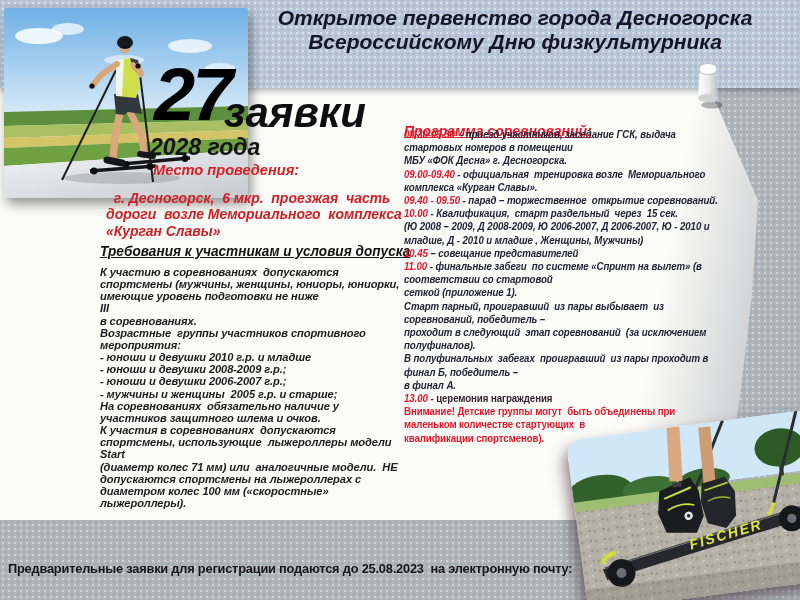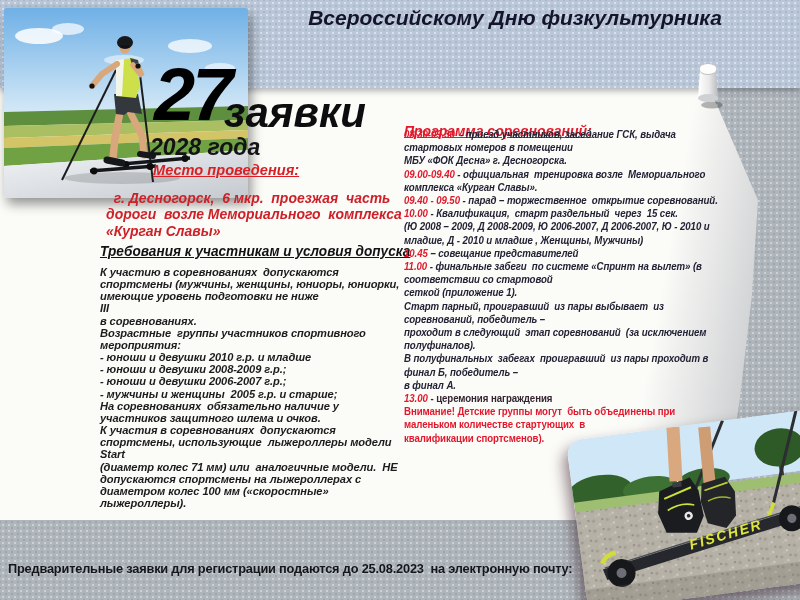--- a/index.html
+++ b/index.html
@@ -27,21 +27,21 @@
         box-shadow:0 3px 6px rgba(40,45,60,.35);}
   .banner-title{left:250px;top:6px;width:530px;text-align:center;z-index:3;
         font:italic 700 21px/1.16 "Liberation Sans",sans-serif;color:#14142c;}
   
   .day{left:154px;top:58px;font:italic 800 74px/1 "Liberation Sans",sans-serif;
        letter-spacing:-3px;color:#000000;z-index:4;}
   .month{left:224px;top:92px;font:italic 700 42px/1 "Liberation Sans",sans-serif;color:#0d0d10;z-index:4;}
   .year{left:150px;top:136px;font:italic 700 23px/1 "Liberation Sans",sans-serif;color:#141416;z-index:4;}
   
   .venue-h{left:153px;top:163px;font:italic 700 14.6px/1 "Liberation Sans",sans-serif;
-        color:#d81f26;text-decoration:underline;z-index:4;}
+        color:#d81f26;z-index:4;}
   .venue-a{left:106px;top:190px;font:italic 700 14.4px/1.14 "Liberation Sans",sans-serif;
         color:#cf2028;white-space:pre;z-index:4;transform:scaleX(.97);transform-origin:0 0;}
   
   .req-h{left:100px;top:244px;font:italic 700 14.2px/1 "Liberation Sans",sans-serif;
         color:#121214;text-decoration:underline;z-index:4;transform:scaleX(.96);transform-origin:0 0;}
   .req-b{left:100px;top:266px;font:italic 700 11.6px/12.15px "Liberation Sans",sans-serif;
         color:#1c1c1e;white-space:pre;z-index:4;transform:scaleX(.96);transform-origin:0 0;letter-spacing:-.1px;}
   
   .prog-h{left:404px;top:124px;font:italic 700 14px/1 "Liberation Sans",sans-serif;
         color:#e0192c;text-decoration:underline;z-index:4;}
@@ -64,20 +64,21 @@
 </style>
 </head>
 <body>
 
 <div class="abs page">
   <div class="page-edge-shade"></div>
 </div>
 
 <div class="abs banner"></div>
 <div class="abs banner-title">
+  <div>Открытое первенство города Десногорска</div>
   <div>Всероссийскому  Дню физкультурника</div>
 </div>
 
 <div class="abs photo1">
   <svg width="244" height="190" viewBox="0 0 244 190">
     <defs>
       <linearGradient id="sky1" x1="0" y1="0" x2="0" y2="1">
         <stop offset="0" stop-color="#6fb0e6"></stop>
           <stop offset="1" stop-color="#dcedf8"></stop>
       </linearGradient>

